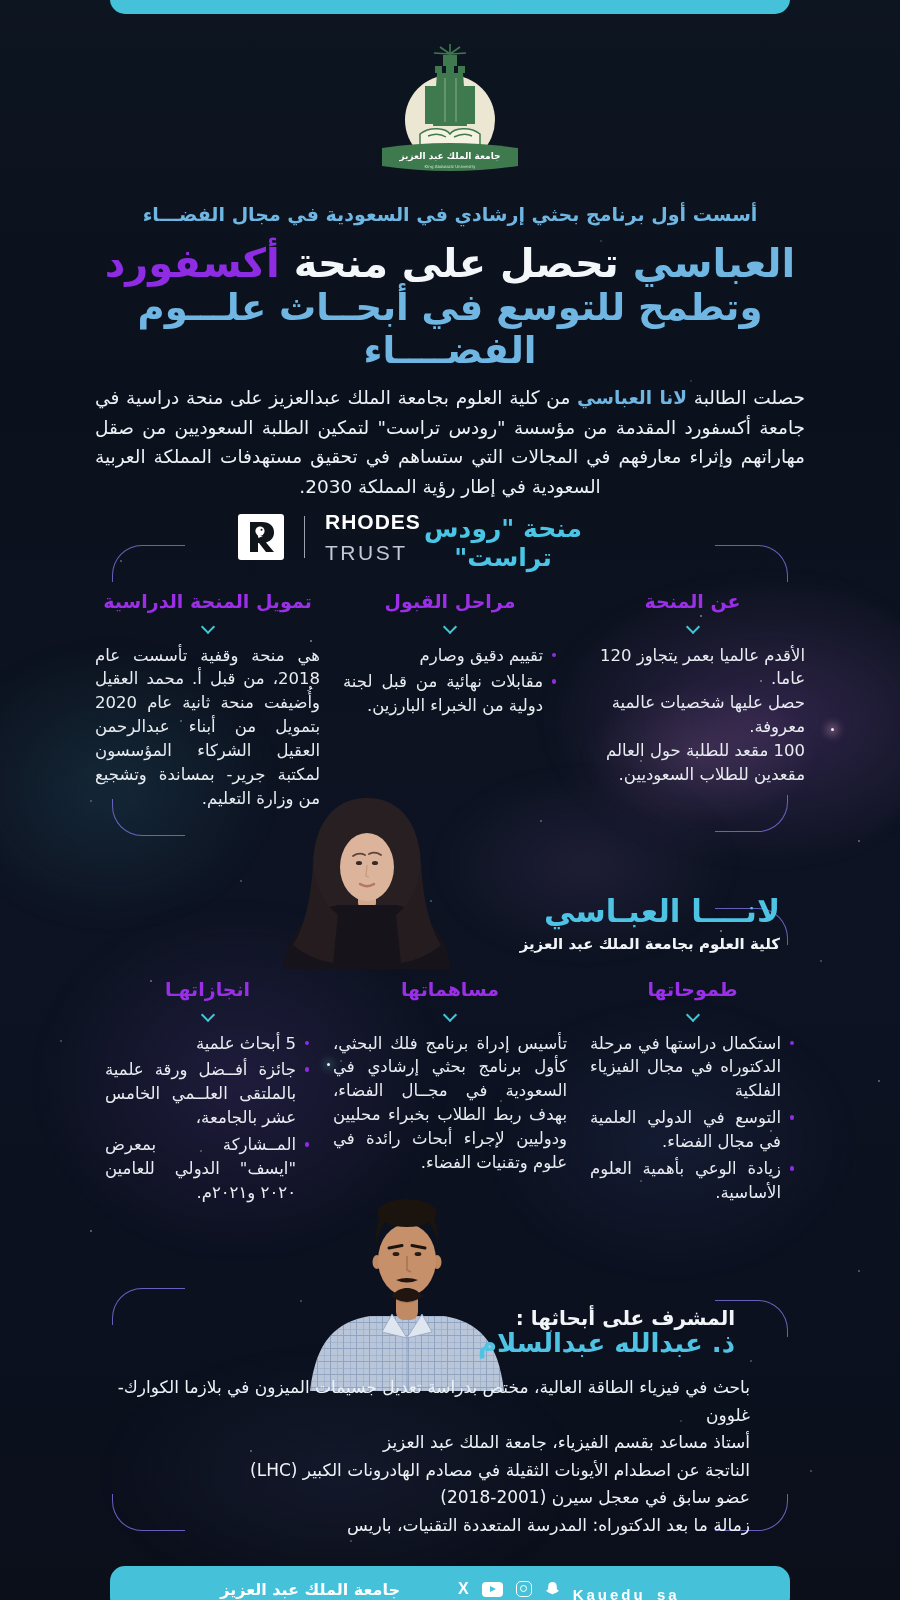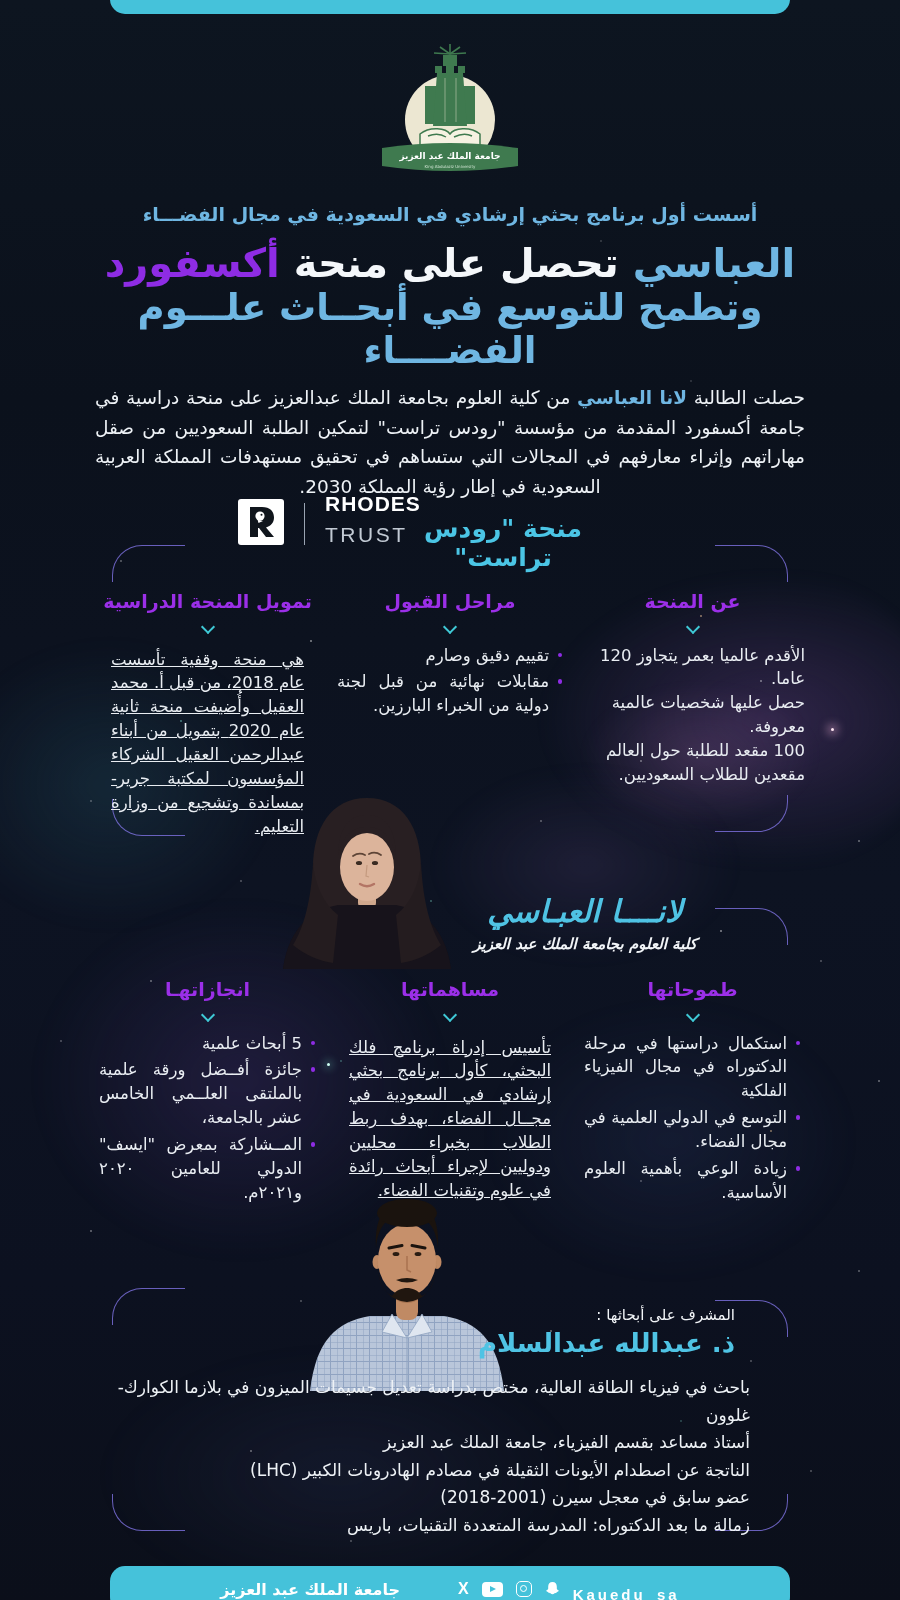--- a/index.html
+++ b/index.html
@@ -70,46 +70,46 @@
   .cnr.tl{border-top:1.5px solid rgba(128,116,228,.8);border-left:1.5px solid rgba(128,116,228,.8);border-top-left-radius:30px;}
   .cnr.tr{border-top:1.5px solid rgba(128,116,228,.8);border-right:1.5px solid rgba(128,116,228,.8);border-top-right-radius:30px;}
   .cnr.bl{border-bottom:1.5px solid rgba(128,116,228,.8);border-left:1.5px solid rgba(128,116,228,.8);border-bottom-left-radius:30px;}
   .cnr.br{border-bottom:1.5px solid rgba(128,116,228,.8);border-right:1.5px solid rgba(128,116,228,.8);border-bottom-right-radius:30px;}
   .c-rh-tl{left:112px;top:545px;} .c-rh-tr{right:112px;top:545px;}
   .c-rh-bl{left:112px;top:799px;} .c-rh-br{right:112px;top:795px;}
   .c-ln-tr{right:112px;top:908px;}
   .c-sp-tl{left:112px;top:1288px;} .c-sp-tr{right:112px;top:1300px;}
   .c-bt-bl{left:112px;top:1494px;} .c-bt-br{right:112px;top:1494px;}
   
-  .rh-logo{position:absolute;left:238px;top:493px;display:flex;align-items:flex-end;gap:20px;}
+  .rh-logo{position:absolute;left:238px;top:511px;display:flex;align-items:center;gap:20px;}
   .rh-divider{width:1px;height:42px;background:#9aa4b2;}
   .rh-words{line-height:1;color:#fff;font-family:"Liberation Sans",sans-serif;}
   .rh-w1{font-size:21px;font-weight:700;letter-spacing:1px;}
   .rh-w2{font-size:21px;font-weight:400;color:#c2cad4;letter-spacing:2.5px;margin-top:10px;}
   .rh-title{position:absolute;left:408px;top:514px;width:190px;text-align:center;font-size:25px;font-weight:700;color:#4bc5e5;}
   
   .cols{position:absolute;left:95px;right:95px;display:grid;grid-template-columns:1fr 1.04fr 1fr;gap:13px;}
   .rh-cols{top:588px;}
   .lana-cols{top:976px;}
   .col h3{margin:0;font-size:19px;font-weight:700;color:#9b2fe8;text-align:center;}
   .chev{width:8px;height:8px;border-right:2px solid #3fc9d6;border-bottom:2px solid #3fc9d6;transform:rotate(45deg);margin:6px auto 12px;}
   .col{font-size:16.5px;line-height:1.45;color:#e9edf2;}
-  .col ul{list-style:none;margin:4px;padding:0;}
+  .col ul{list-style:none;margin:10px;padding:0;}
   .col li{position:relative;padding-right:14px;margin-bottom:3px;text-align:justify;}
   .col li::before{content:"";position:absolute;right:1px;top:9px;width:4.5px;height:4.5px;border-radius:50%;background:#8e2ce4;}
   .plain div{text-align:right;}
-  .just{margin:16px;text-align:justify;text-decoration:underline;}
+  .just{margin:0;text-align:justify;}
   
   .lana-photo{position:absolute;left:253px;top:793px;width:228px;height:176px;}
-  .lana-head{position:absolute;left:390px;right:120px;top:893px;text-align:center;font-style:italic;}
+  .lana-head{position:absolute;left:390px;right:120px;top:893px;}
   .lana-name{font-size:31px;font-weight:700;color:#4fc3e4;}
   .lana-sub{font-size:15px;font-weight:700;color:#f2f5f8;margin-top:6px;}
   
   .sup-photo{position:absolute;left:272px;top:1186px;width:270px;height:205px;}
-  .sup-label{position:absolute;right:165px;top:1306px;font-size:15px;font-weight:400;color:#f2f5f8;text-align:right;}
+  .sup-label{position:absolute;right:165px;top:1306px;font-size:20px;font-weight:700;color:#f2f5f8;text-align:right;}
   .sup-name{position:absolute;right:165px;top:1328px;font-size:26px;font-weight:700;color:#4fc3e4;text-align:right;}
   .sup-desc{position:absolute;left:110px;right:150px;top:1374px;font-size:17px;line-height:1.62;text-align:right;color:#eef2f6;}
 </style>
 </head>
 <body>
 
 <div class="poster">
 
   <div>
     <div class="neb neb1"></div>

